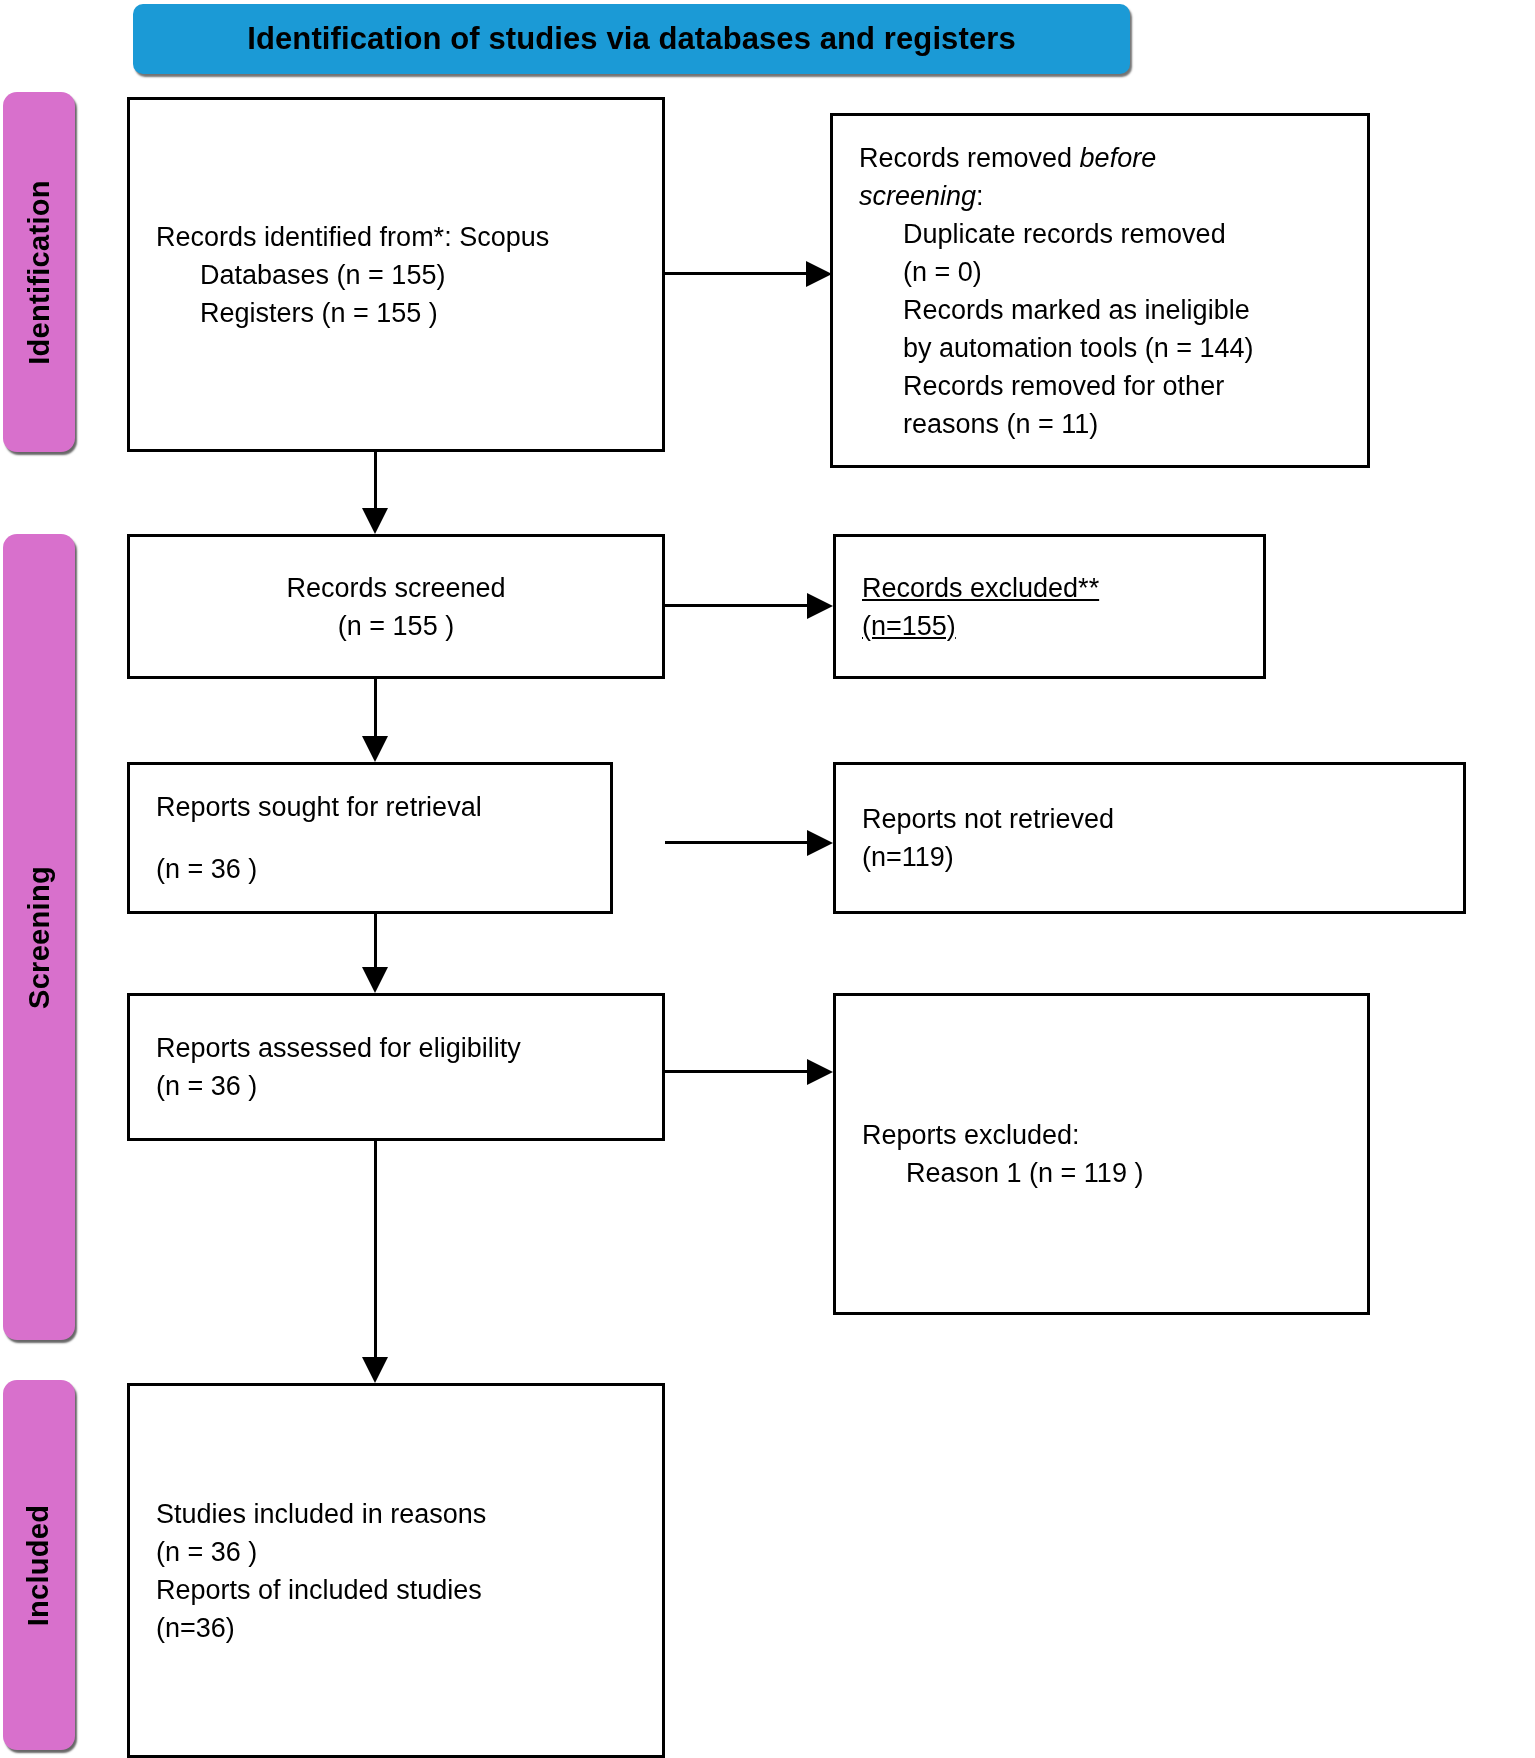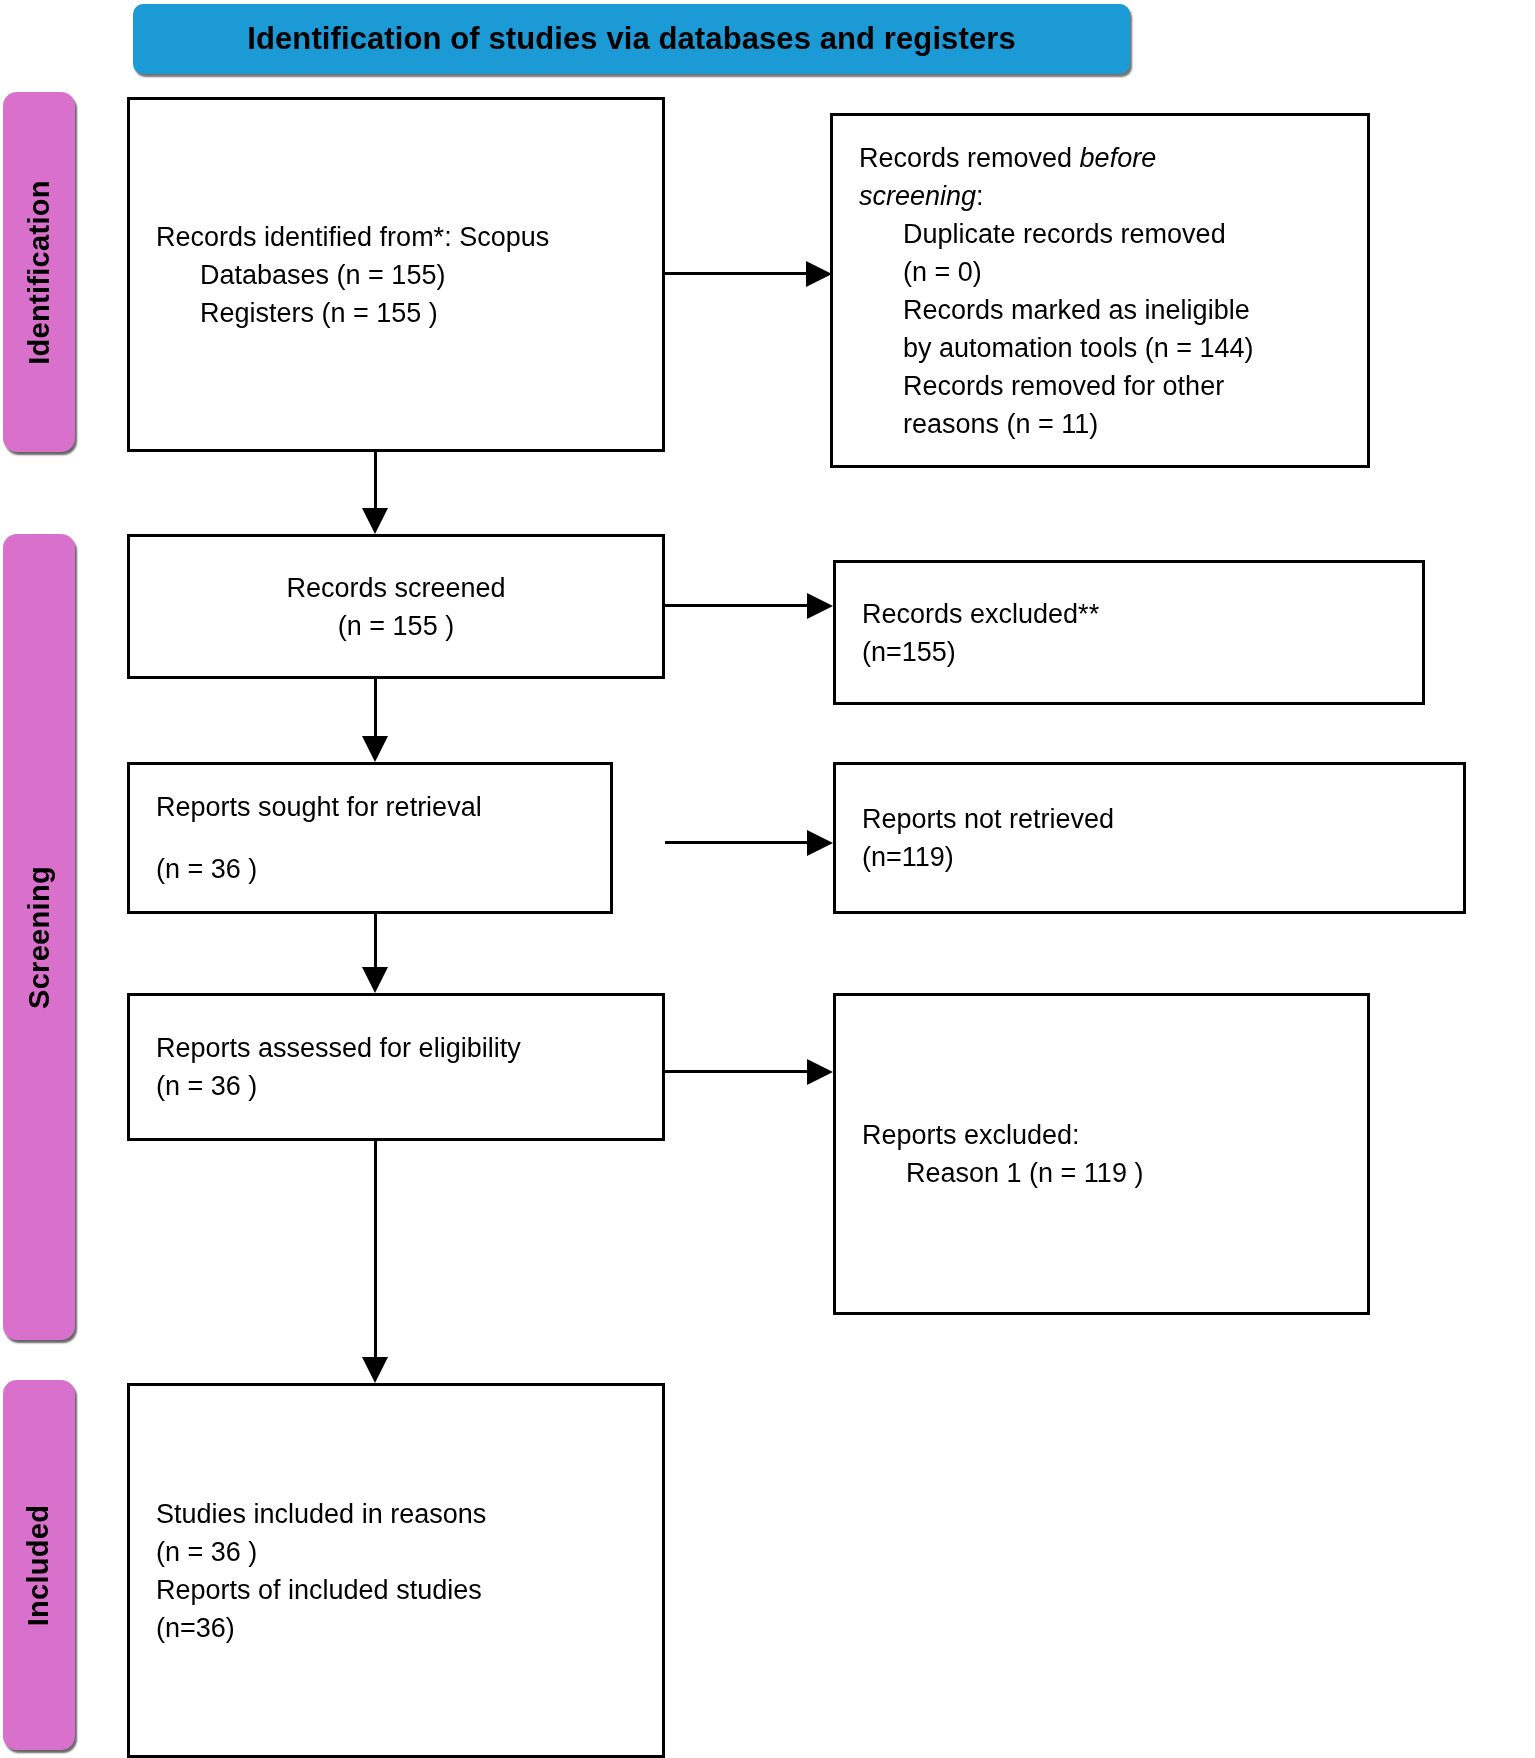--- a/index.html
+++ b/index.html
@@ -79,21 +79,21 @@
     line-height: 38px;
     color: #000000;
     white-space: nowrap;
   }
   .fline.indent { padding-left: 44px; }
   .fline em { font-style: italic; }
 
   #box-identified  { left: 127px;  top: 97px;   width: 538px;  height: 355px; }
   #box-removed     { left: 830px;  top: 97px;   width: 540px;  height: 355px; margin-top: 16px; }
   #box-screened    { left: 127px;  top: 534px;  width: 538px;  height: 145px; text-align: center; }
-  #box-excluded    { left: 833px;  top: 560px;  width: 592px;  height: 145px; }
+  #box-excluded    { left: 833px;  top: 534px;  width: 433px;  height: 145px; text-decoration: underline; }
   #box-sought      { left: 127px;  top: 762px;  width: 486px;  height: 152px; gap: 24px; }
   #box-notret      { left: 833px;  top: 762px;  width: 633px;  height: 152px; }
   #box-assessed    { left: 127px;  top: 993px;  width: 538px;  height: 148px; }
   #box-repexcluded { left: 833px;  top: 993px;  width: 537px;  height: 322px; }
   #box-included    { left: 127px;  top: 1383px; width: 538px;  height: 375px; }
 
   
   #box-repexcluded { }
 
   

